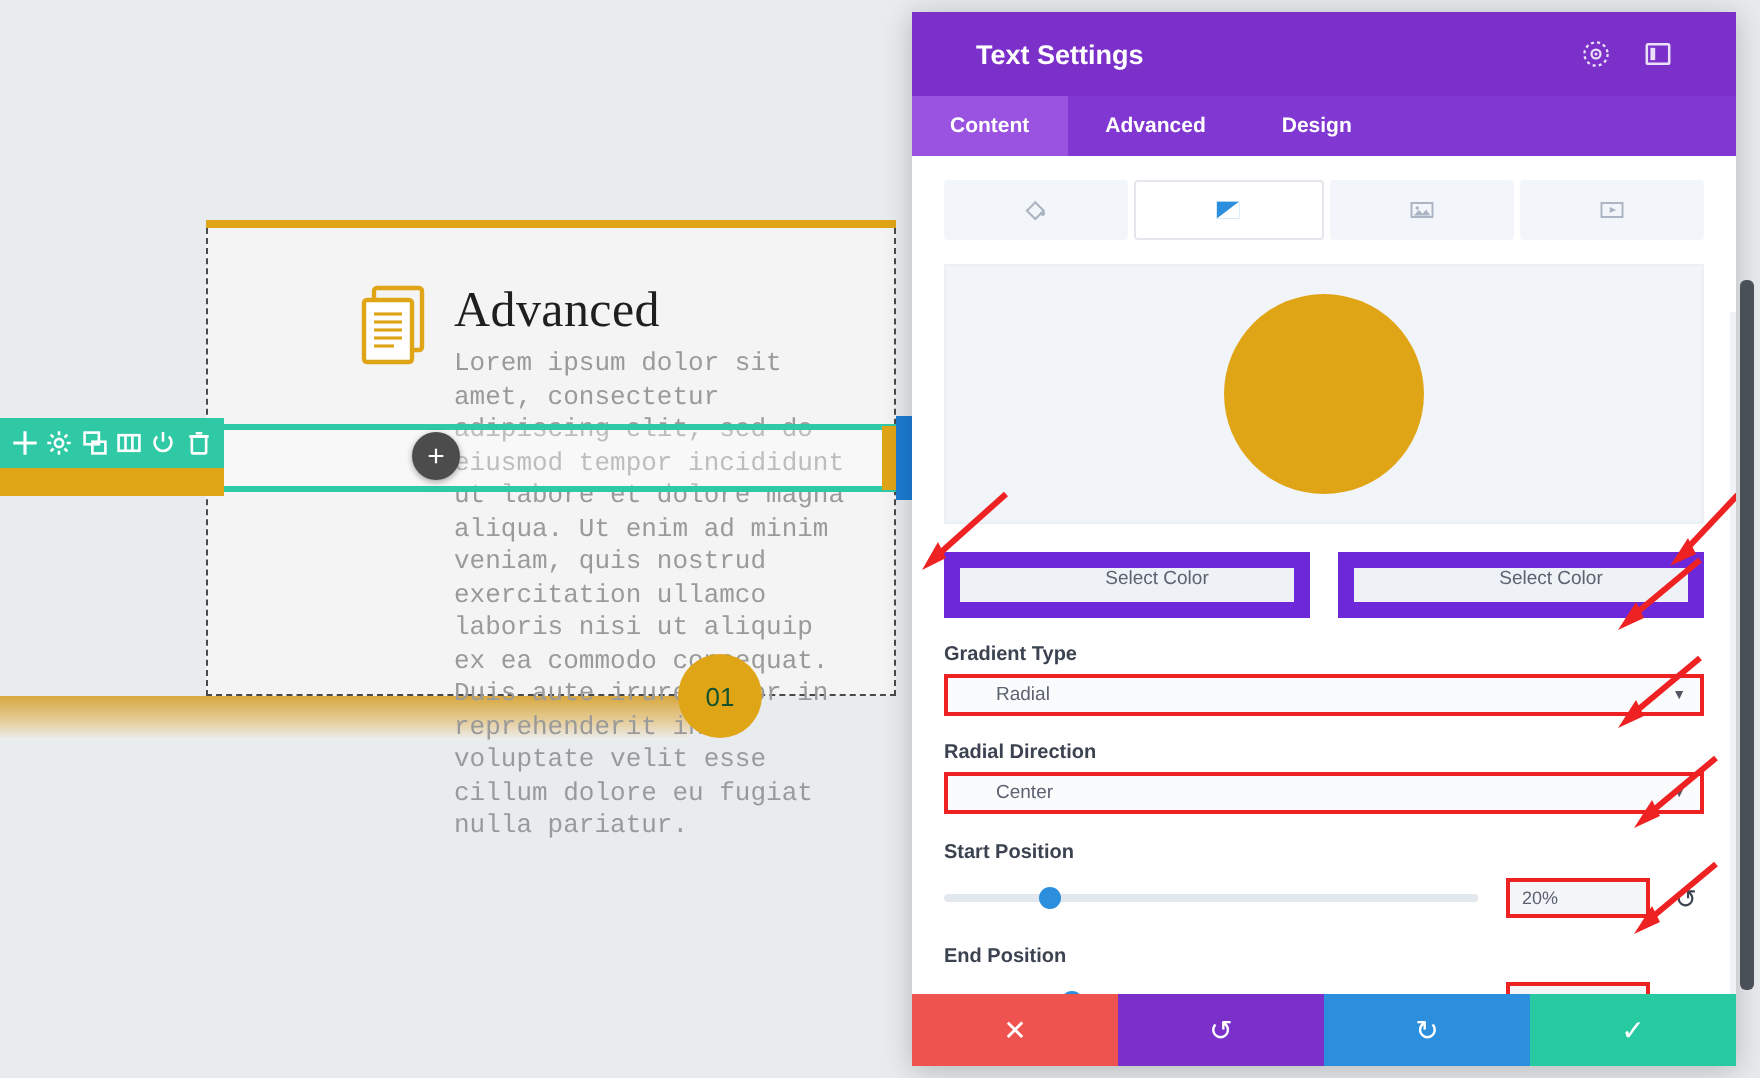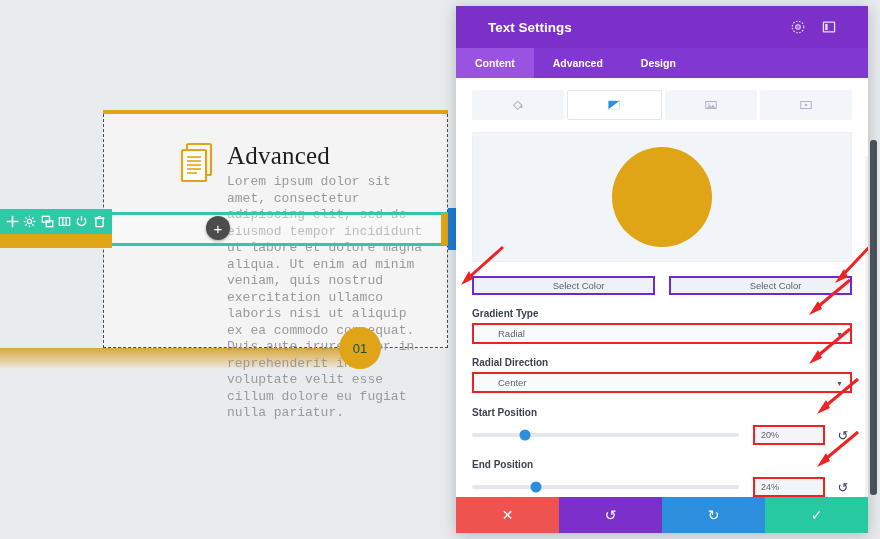--- a/index.html
+++ b/index.html
@@ -192,23 +192,23 @@
     background: radial-gradient(circle,
        #e0a517 0%, #e0a517 78%, rgba(224,165,23,0.45) 90%, rgba(224,165,23,0) 100%);
   }
 
   
   .color-row {
     display: flex; gap: 14px;
     margin: 14px 16px 0 16px;
   }
   .color-btn {
-    flex: 1; height: 19px;
-    display: flex; align-items: center;
-    border: 2px solid #6d28d9;
+    flex: 1; height: 33px;
+    display: flex; align-items: flex-start;
+    border: 8px solid #6d28d9;
     background: #eef1f6;
   }
   .swatch { width: 30px; }
   .swatch.solid { background: #e0a517; }
   .swatch.transparent {
     background-image:
       linear-gradient(45deg, #b9b9b9 25%, transparent 25%),
       linear-gradient(-45deg, #b9b9b9 25%, transparent 25%),
       linear-gradient(45deg, transparent 75%, #b9b9b9 75%),
       linear-gradient(-45deg, transparent 75%, #b9b9b9 75%);

